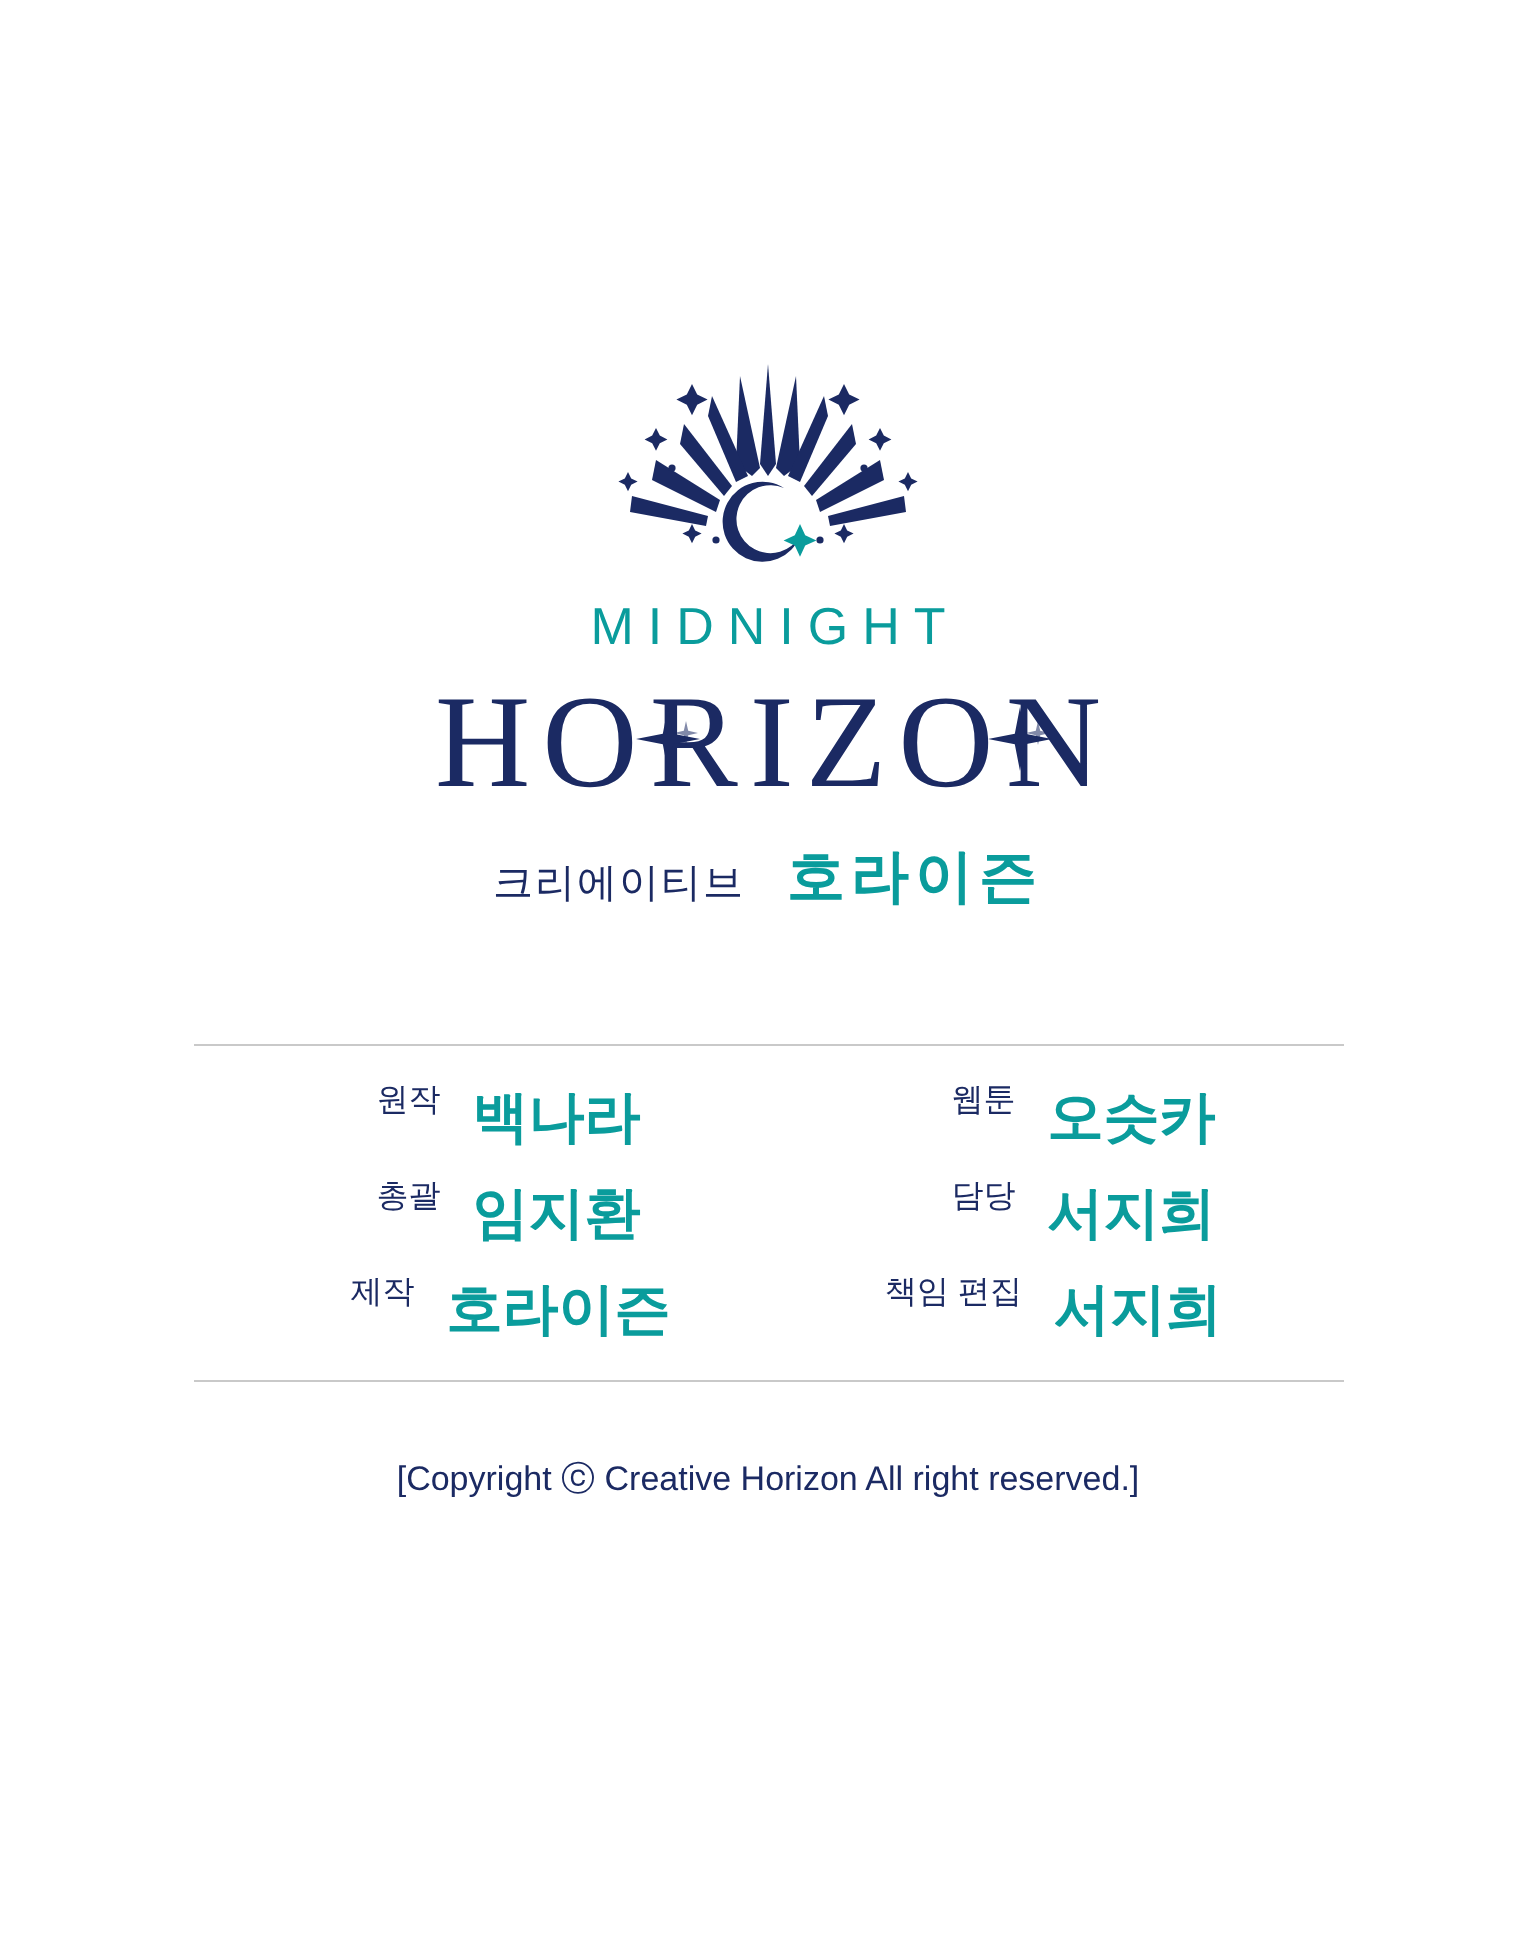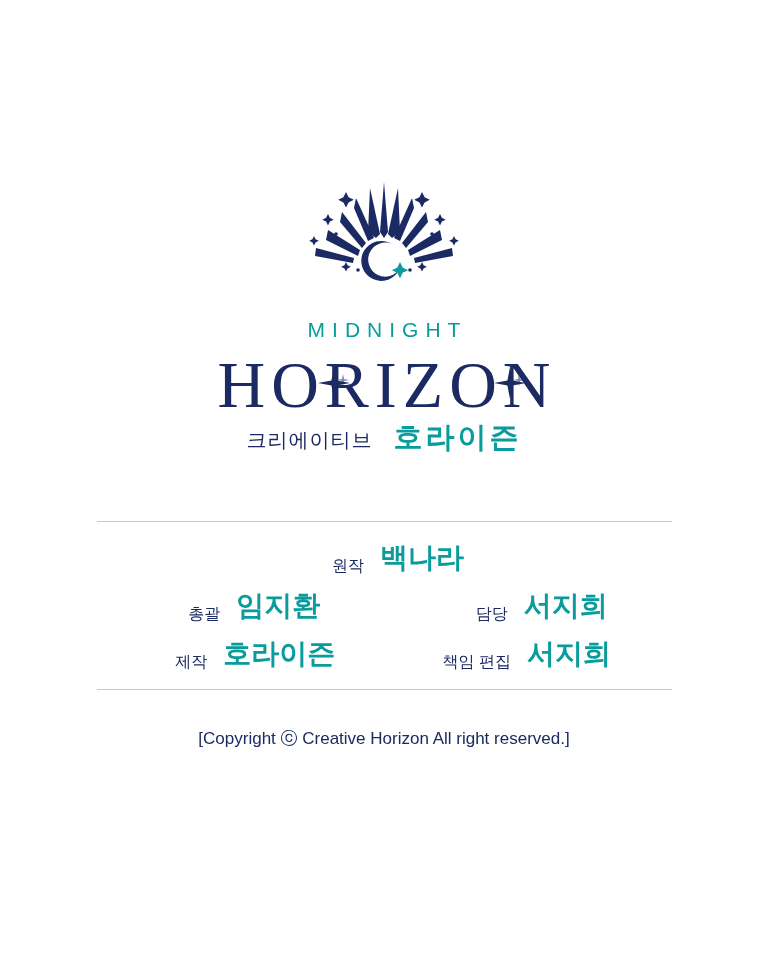--- a/index.html
+++ b/index.html
@@ -28,22 +28,22 @@
   .emblem {
     margin-top: 178px;
     width: 200px;
     height: 106px;
     position: relative;
   }
   .emblem svg { display: block; }
 
   
   .wordmark-top {
-    margin-top: 34px;
-    font-size: 21px;
+    margin-top: 14px;
+    font-size: 26px;
     letter-spacing: 7px;
     color: #0a9c9c;
     font-weight: 400;
     text-indent: 7px;
   }
   .wordmark-main {
     margin-top: 10px;
     position: relative;
     height: 66px;
     display: flex;
@@ -63,20 +63,21 @@
   .ovl {
     position: absolute;
     top: 50%;
     transform: translate(-50%, -50%);
     pointer-events: none;
   }
   .ovl.o1 { left: 122px; }
   .ovl.o2 { left: 298px; }
 
   .wordmark-kr {
+    margin-top: 14px;
     display: flex;
     align-items: baseline;
     gap: 21px;
   }
   .wordmark-kr .kr-small {
     font-size: 20px;
     color: #1b2a63;
     letter-spacing: 1px;
   }
   .wordmark-kr .kr-big {
@@ -102,21 +103,21 @@
     flex-direction: column;
     gap: 10px;
   }
   .credit-row {
     display: flex;
     width: 100%;
   }
   .credit-cell {
     flex: 1 1 0;
     display: flex;
-    align-items: flex-end;
+    align-items: flex-start;
     justify-content: center;
     gap: 16px;
   }
   .credit-role {
     font-size: 16px;
     color: #1b2a63;
     white-space: nowrap;
     text-align: right;
     min-width: 62px;
   }
@@ -208,20 +209,24 @@
 
   <div class="rule rule-top"></div>
 
   <div class="credits">
 
     <div class="credit-row">
       <div class="credit-cell">
         <span class="credit-role">원작</span>
         <span class="credit-name">백나라</span>
       </div>
+      <div class="credit-cell">
+        <span class="credit-role">웹툰</span>
+        <span class="credit-name">오슷카</span>
+      </div>
     </div>
 
     <div class="credit-row">
       <div class="credit-cell">
         <span class="credit-role">총괄</span>
         <span class="credit-name">임지환</span>
       </div>
       <div class="credit-cell">
         <span class="credit-role">담당</span>
         <span class="credit-name">서지희</span>

